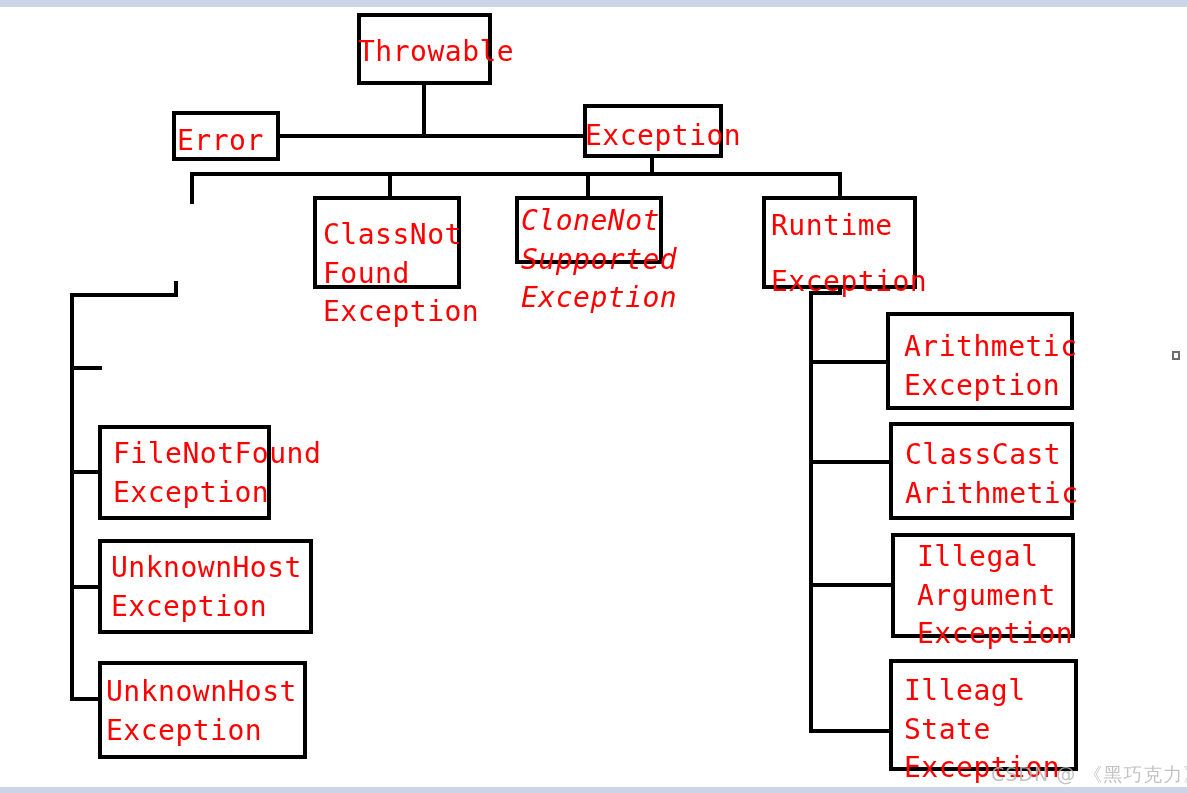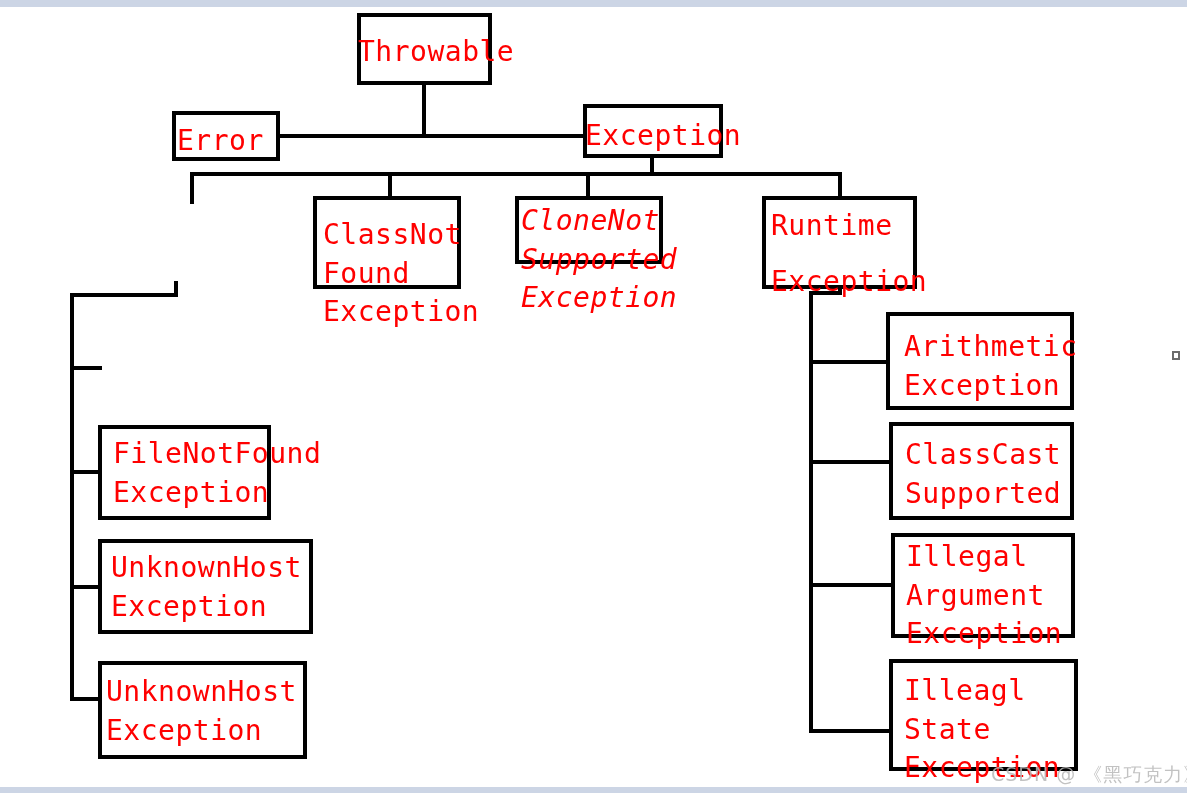--- a/index.html
+++ b/index.html
@@ -164,25 +164,25 @@
 Exception</span>
   </div>
 
   <div class="node" style="left:886px; top:312px; width:188px; height:98px;">
     <span class="label" style="left:14px; top:12px;">Arithmetic
 Exception</span>
   </div>
 
   <div class="node" style="left:889px; top:422px; width:185px; height:98px;">
     <span class="label" style="left:12px; top:10px;">ClassCast
-Supported</span>
+Arithmetic</span>
   </div>
 
   <div class="node" style="left:891px; top:533px; width:184px; height:105px;">
-    <span class="label" style="left:11px; top:1px;">Illegal
+    <span class="label" style="left:22px; top:1px;">Illegal
 Argument
 Exception</span>
   </div>
 
   <div class="node" style="left:889px; top:659px; width:189px; height:112px;">
     <span class="label" style="left:11px; top:9px;">Illeagl
 State
 Exception</span>
   </div>
 

